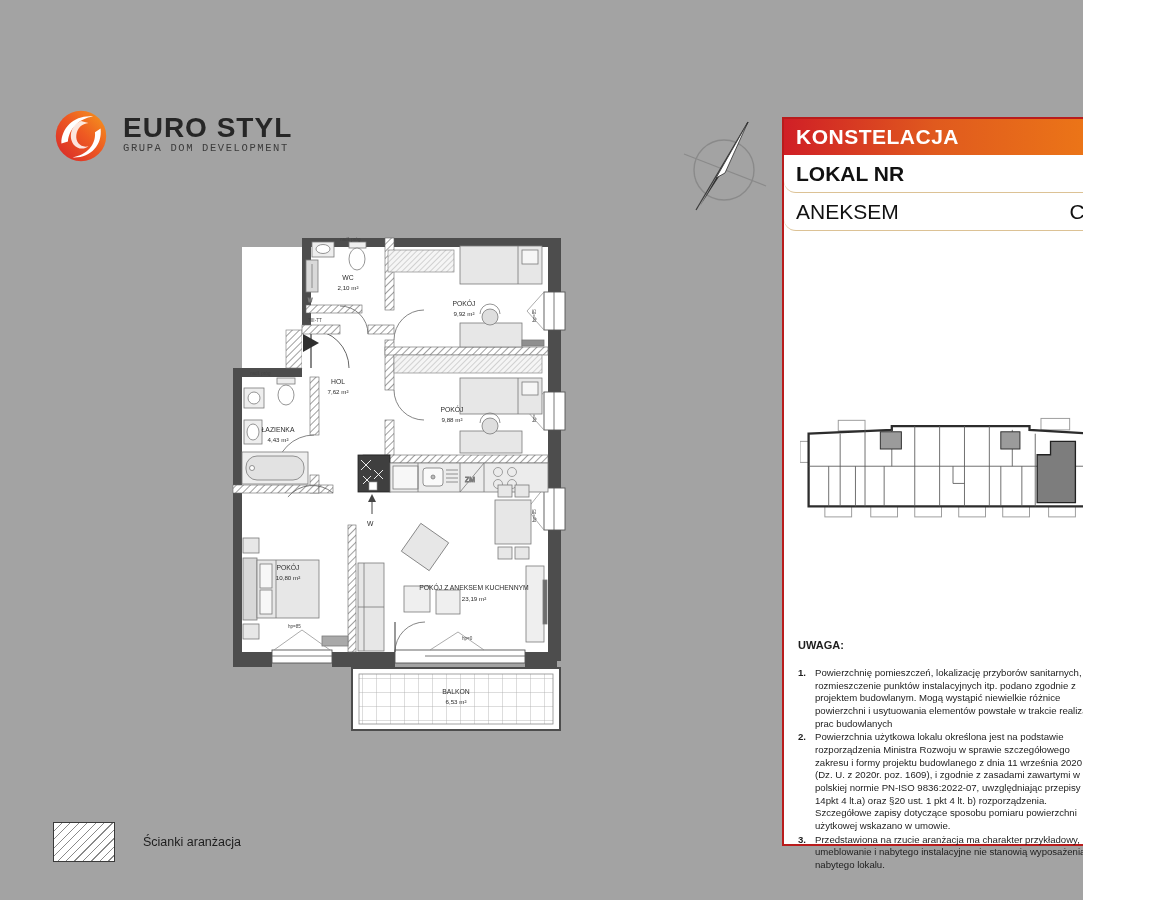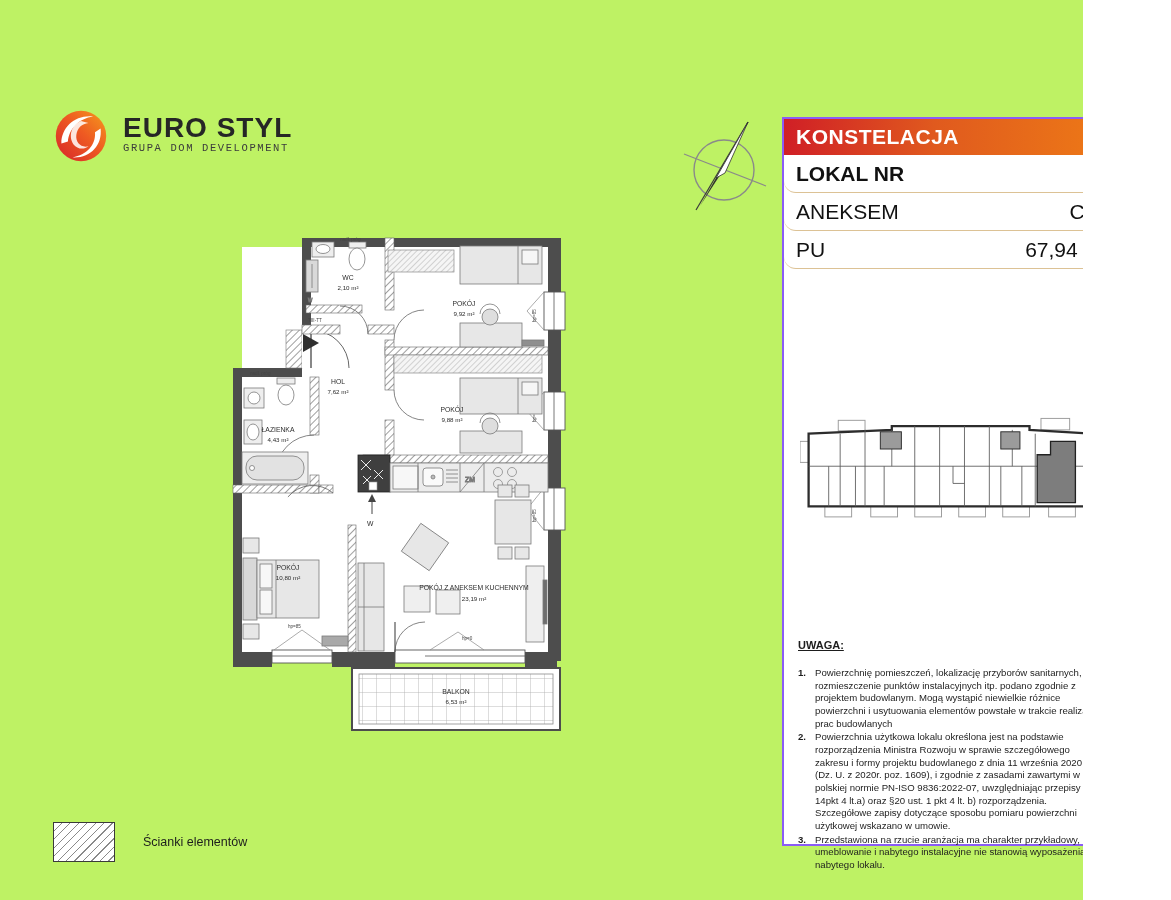--- a/index.html
+++ b/index.html
@@ -1,44 +1,44 @@
 <!DOCTYPE html>
 <html><head>
 <meta charset="utf-8">
 <style>
   html,body{margin:0;padding:0;background:#fff;}
-  #page{position:relative;width:1083px;height:900px;background:#bef264;overflow:hidden;
+  #page{position:relative;width:1083px;height:900px;background:#a3a3a3;overflow:hidden;
         font-family:"Liberation Sans", sans-serif;color:#222;}
 
   
   #logo{position:absolute;left:53px;top:108px;display:flex;align-items:flex-start;}
   #logo .mark{width:56px;height:56px;margin-right:14px;}
   #logo .words{padding-top:6px;}
   #logo .title{font-size:28px;font-weight:bold;color:#262626;letter-spacing:1px;line-height:1;}
   #logo .subtitle{font-size:10.5px;color:#3c3c3c;letter-spacing:1.6px;margin-top:0;font-family:Liberation Mono, monospace;}
 
   
   #compass{position:absolute;left:676px;top:112px;width:100px;height:110px;}
 
   
   #panel{position:absolute;left:782px;top:117px;width:340px;height:729px;
-         border:2px solid #8b5cf6;box-sizing:border-box;background:#fff;}
+         border:2px solid #b91c1c;box-sizing:border-box;background:#fff;}
   #panel .band{height:36px;background:linear-gradient(90deg,#d01f26 0%,#e05a1e 45%,#ee7b16 100%);
          color:#fff;font-weight:bold;font-size:21px;line-height:36px;padding-left:12px;
          letter-spacing:0.5px;}
   #panel .row{height:37px;border-bottom:1.5px solid #dcc295;display:flex;align-items:center;
          justify-content:space-between;padding:0 12px;font-size:21px;border-radius:12px;}
   #panel .row .lab{color:#111;}
   #panel .row .val{color:#111;}
   #panel .row.first .lab,#panel .row.first .val{font-weight:bold;}
 
   #miniplan{position:absolute;left:16px;top:292px;width:306px;height:120px;}
 
   #notes{position:absolute;left:14px;top:520px;width:300px;}
-  #notes .nt{font-size:11px;font-weight:bold;margin-bottom:16px;color:#1d1d1d;text-decoration:underline;}
+  #notes .nt{font-size:11px;font-weight:bold;margin-bottom:16px;color:#1d1d1d;}
   #notes ol{margin:0;padding:0;list-style:none;counter-reset:n;}
   #notes li{position:relative;padding-left:17px;font-size:9.6px;line-height:1.32;
             color:#1d1d1d;counter-increment:n;margin-bottom:1px;}
   #notes li::before{content:counter(n)".";position:absolute;left:0;top:0;font-weight:bold;}
 
   
   #legend{position:absolute;left:53px;top:822px;display:flex;align-items:center;}
   #legend .swatch{width:62px;height:40px;border:1.2px solid #3a3a3a;box-sizing:border-box;
       background:repeating-linear-gradient(135deg,#ffffff 0 5px,#8a8a8a 5px 6px);}
   #legend .cap{margin-left:28px;font-size:12.5px;color:#1d1d1d;}
@@ -86,24 +86,20 @@
     <div class="band">KONSTELACJA</div>
 
     <div class="row first">
       <span class="lab">LOKAL NR</span>
       <span class="val">23</span>
     </div>
     <div class="row">
       <span class="lab">ANEKSEM</span>
       <span class="val">C16</span>
     </div>
-    <div class="row">
-      <span class="lab">PU</span>
-      <span class="val">67,94 m²</span>
-    </div>
 
     <svg id="miniplan" viewBox="0 0 320 122">
 
       <g stroke="#9a9a9a" stroke-width="1" fill="#fff">
         <rect x="0" y="30" width="9" height="22"></rect>
         <rect x="305" y="34" width="12" height="24"></rect>
         <rect x="40" y="8" width="28" height="11"></rect>
         <rect x="252" y="6" width="30" height="12"></rect>
         <rect x="26" y="98" width="28" height="11"></rect>
         <rect x="74" y="98" width="28" height="11"></rect>
@@ -386,16 +382,16 @@
       <text x="252" y="360" class="plabel rname">POKÓJ Z ANEKSEM KUCHENNYM</text>
       <text x="252" y="371" class="plabel rarea">23,19 m²</text>
 
       <text x="234" y="464" class="plabel rname">BALKON</text>
       <text x="234" y="474" class="plabel rarea">6,53 m²</text>
     </g>
   </svg>
 
   <div id="legend">
     <div class="swatch"></div>
-    <div class="cap">Ścianki elementów</div>
+    <div class="cap">Ścianki aranżacja</div>
   </div>
 
 </div>
 
 </body></html>

